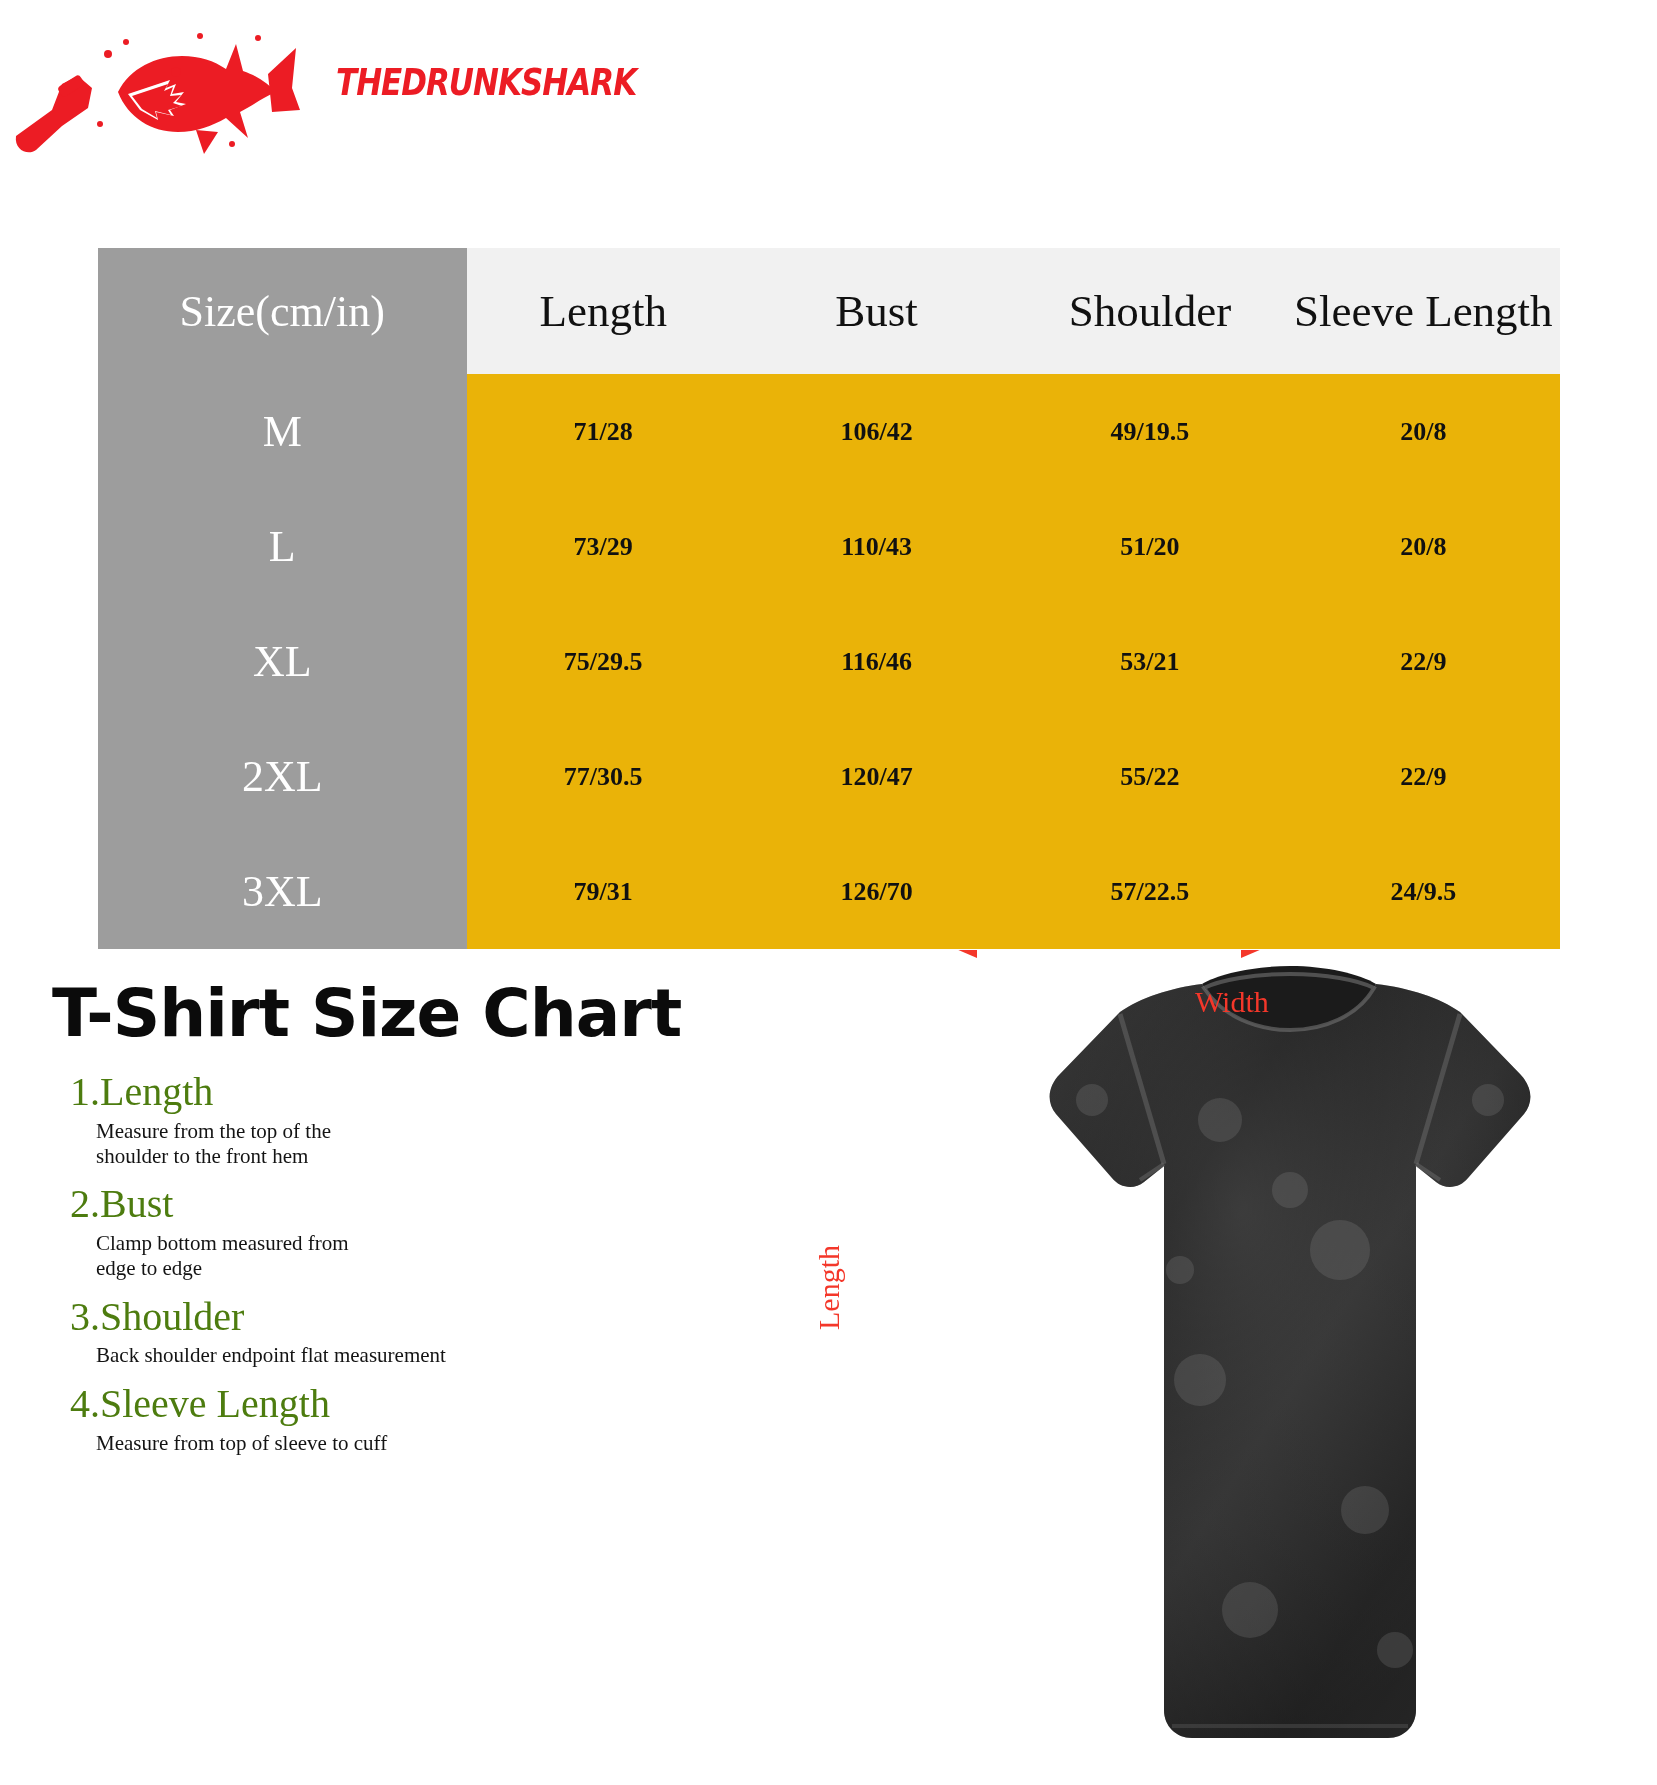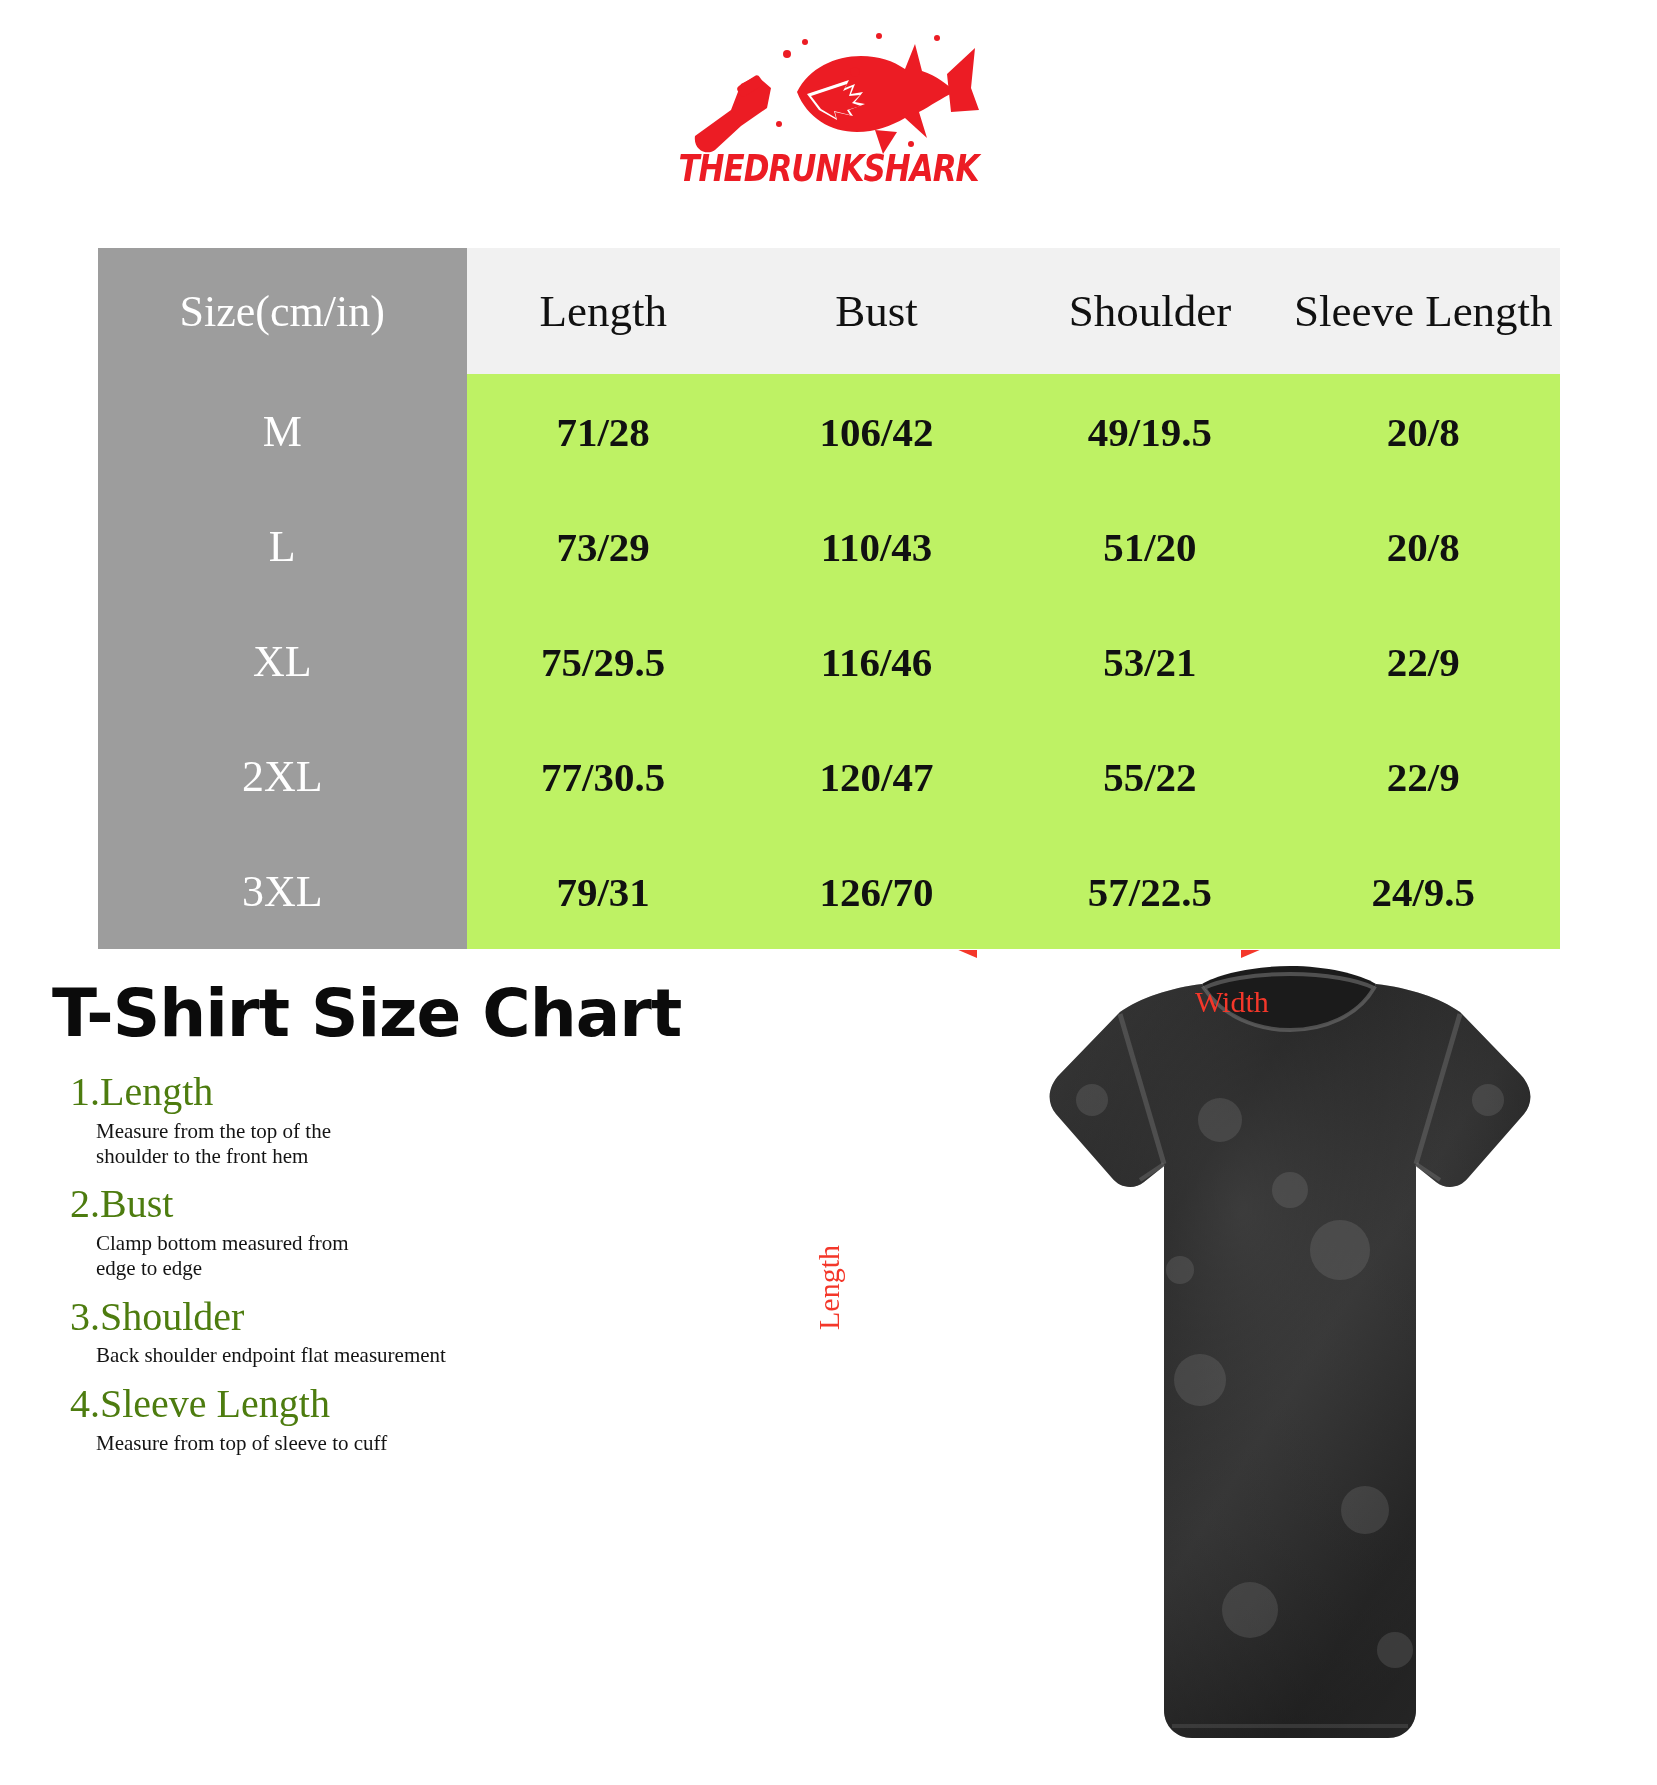--- a/index.html
+++ b/index.html
@@ -14,22 +14,22 @@
     color: #1a1a1a;
     position: relative;
     overflow: hidden;
   }
 
   
   .logo-block {
     width: 100%;
     padding-top: 14px;
     display: flex;
-    flex-direction: column;
     align-items: center;
+    gap: 36px;
   }
   .logo-art {
     width: 300px;
     height: 150px;
     position: relative;
   }
   .logo-word {
     margin-top: -14px;
     font-family: "DejaVu Sans", sans-serif;
     font-weight: bold;
@@ -65,22 +65,22 @@
     color: #111;
     vertical-align: middle;
   }
   .size-table thead th.hdr-size {
     background: #9d9d9d;
     color: #ffffff;
     font-size: 44px;
   }
   .size-table tbody td {
     height: 115px;
-    background: #bef264;
-    font-size: 41px;
+    background: #eab308;
+    font-size: 26px;
     font-weight: bold;
     text-align: center;
     vertical-align: middle;
     color: #111;
   }
   .size-table tbody td.cell-size {
     background: #9d9d9d;
     color: #ffffff;
     font-weight: normal;
     font-size: 44px;

